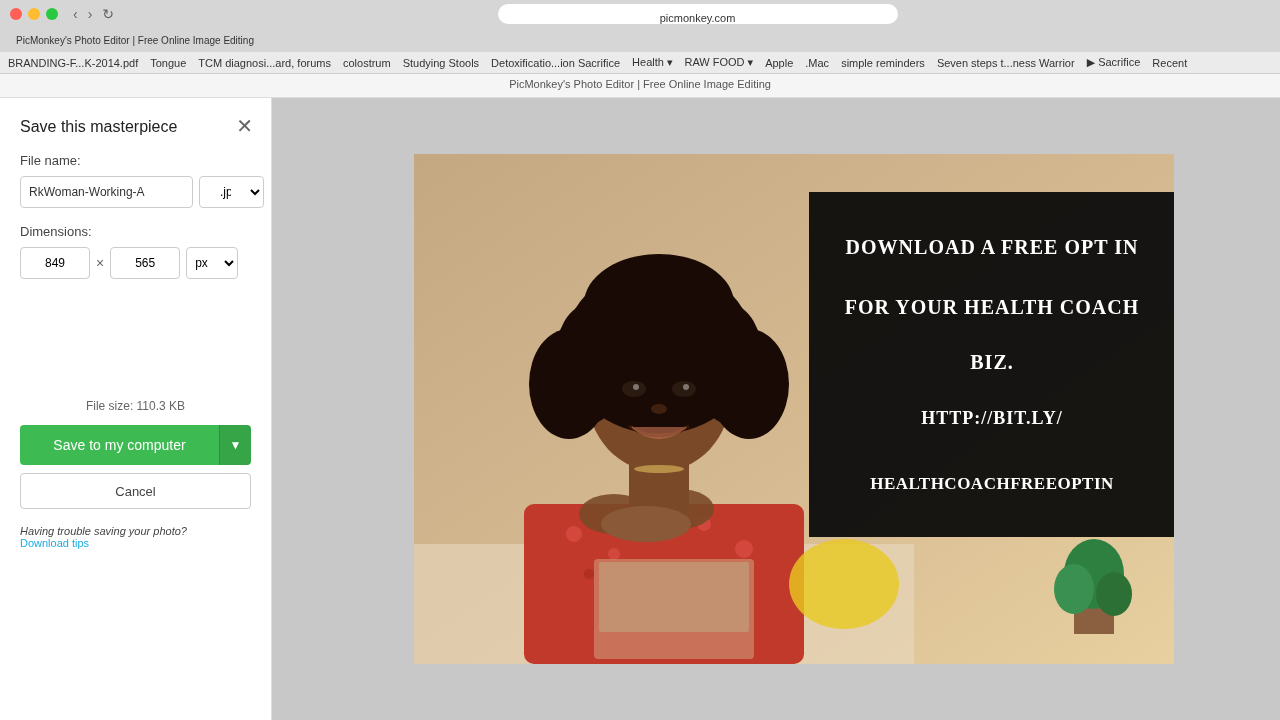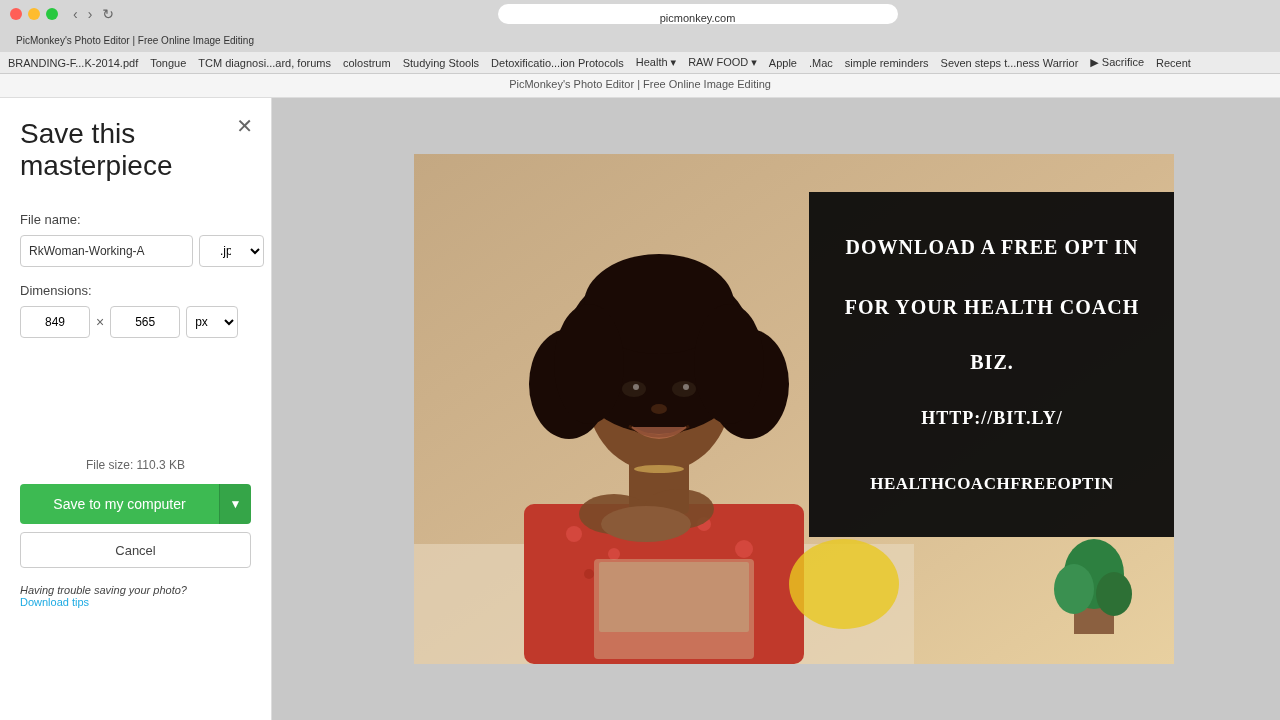--- a/index.html
+++ b/index.html
@@ -120,24 +120,24 @@
       width: 272px;
       background: white;
       padding: 20px 20px;
       position: relative;
       border-right: 1px solid #ddd;
       flex-shrink: 0;
       overflow: hidden;
     }
 
     .panel-title {
-      font-size: 28px;
+      font-size: 16px;
       font-weight: 500;
       color: #222;
-      margin-bottom: 30px;
+      margin-bottom: 17px;
     }
 
     .close-btn {
       position: absolute;
       top: 18px;
       right: 18px;
       background: none;
       border: none;
       font-size: 20px;
       color: #666;
@@ -354,21 +354,21 @@
       <span>PicMonkey's Photo Editor | Free Online Image Editing</span>
     </div>
   </div>
 
   <div class="bookmarks-bar">
     <span class="bookmark-item">BRANDING-F...K-2014.pdf</span>
     <span class="bookmark-item">Tongue</span>
     <span class="bookmark-item">TCM diagnosi...ard, forums</span>
     <span class="bookmark-item">colostrum</span>
     <span class="bookmark-item">Studying Stools</span>
-    <span class="bookmark-item">Detoxificatio...ion Protocols</span>
+    <span class="bookmark-item">Detoxificatio...ion Sacrifice</span>
     <span class="bookmark-item">Health ▾</span>
     <span class="bookmark-item">RAW FOOD ▾</span>
     <span class="bookmark-item">Apple</span>
     <span class="bookmark-item">.Mac</span>
     <span class="bookmark-item">simple reminders</span>
     <span class="bookmark-item">Seven steps t...ness Warrior</span>
     <span class="bookmark-item">▶ Sacrifice</span>
     <span class="bookmark-item">Recent</span>
   </div>
 </div>

